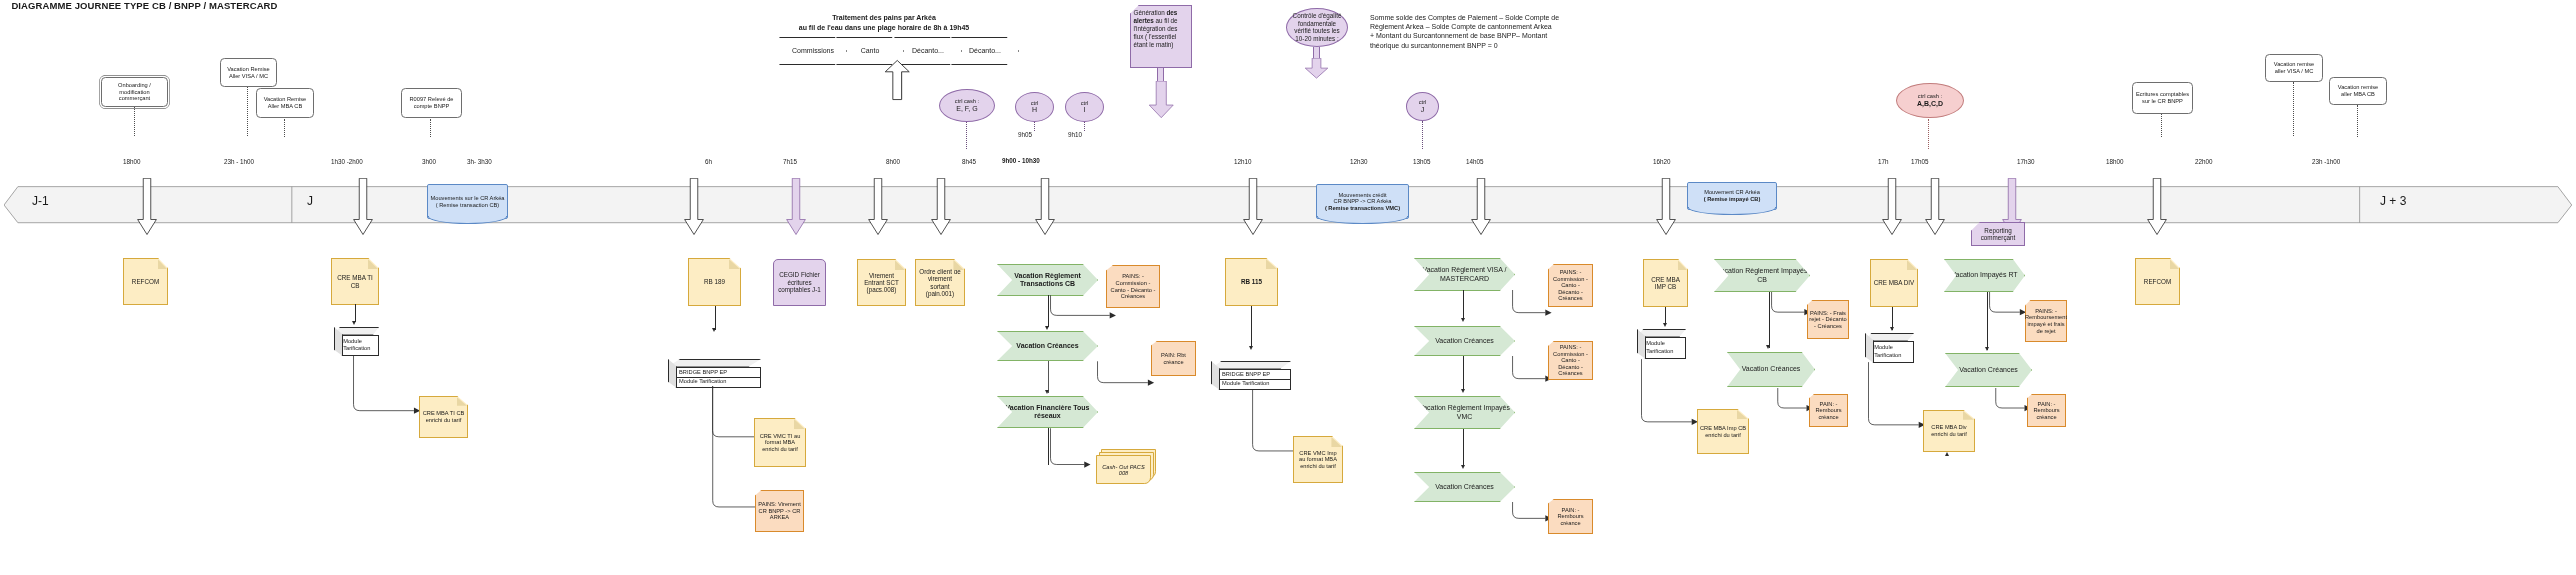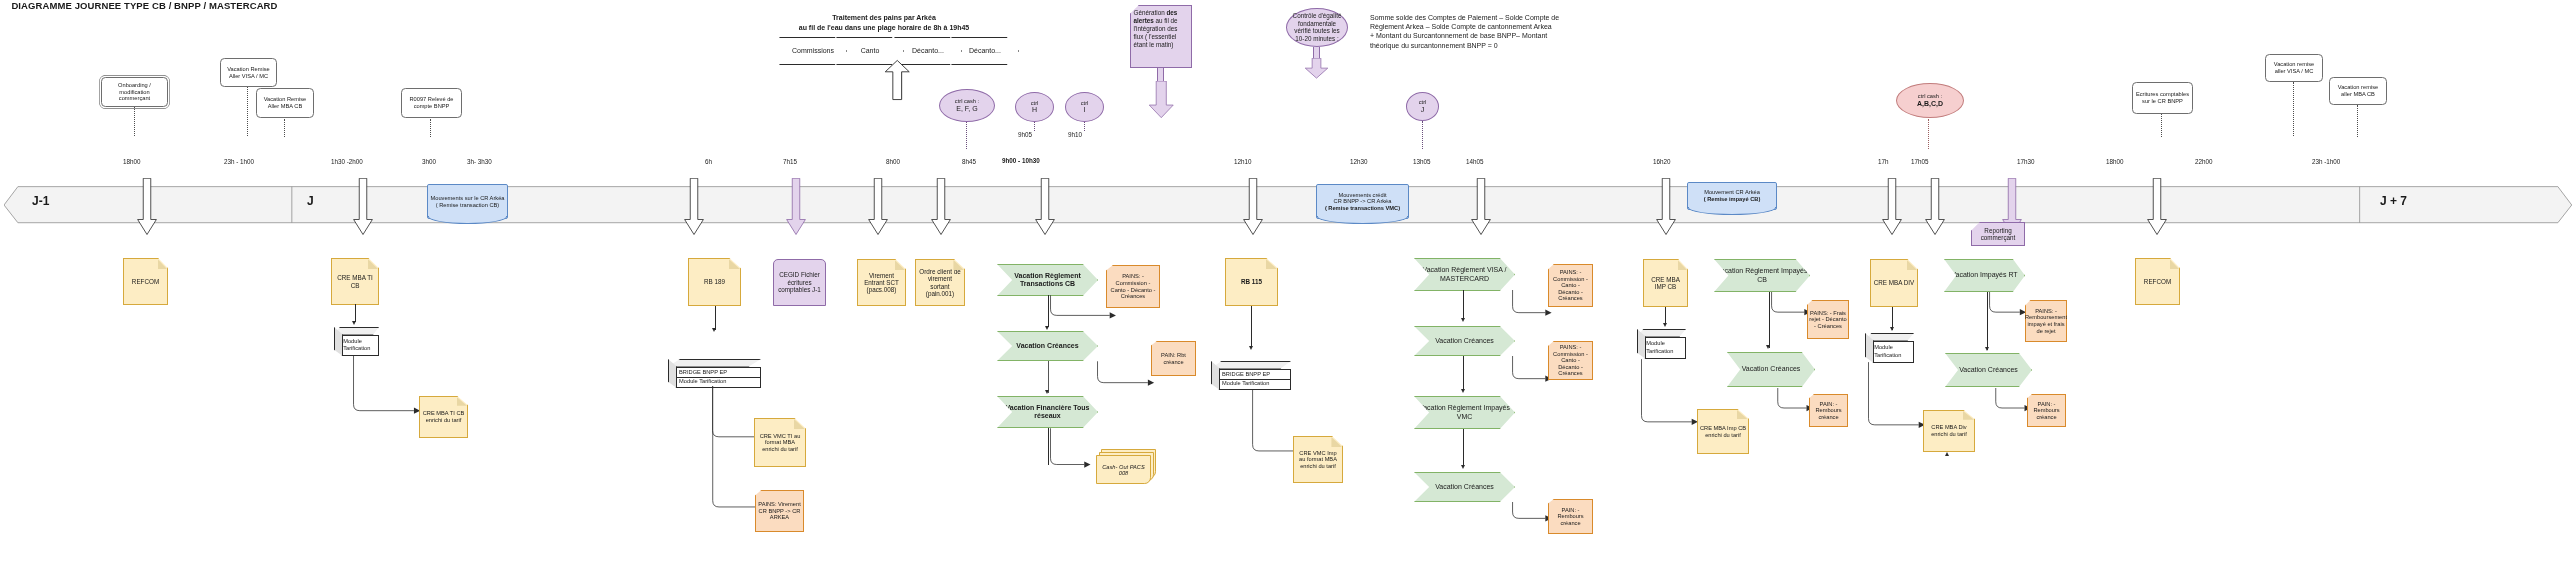--- a/index.html
+++ b/index.html
@@ -8,21 +8,21 @@
   .abs{position:absolute;box-sizing:border-box;}
   
   #title{left:11.4px;top:0px;font-size:9.5px;font-weight:bold;letter-spacing:0.1px;}
   
   .ctr{display:flex;align-items:center;justify-content:center;text-align:center;line-height:1.15;}
   
   .evt{border:0.6px solid #6e6e6e;border-radius:4.4px;background:#fff;font-size:5.7px;color:#1a1a1a;padding:1.3px 1.9px;}
   .evt.dbl{box-shadow:0 0 0 1.3px #fff, 0 0 0 1.9px #6e6e6e;}
   
   .dot{border-left:1.3px dotted #4d4d4d;width:0;}
-  .daylbl{font-size:12px;font-weight:bold;top:193px;}
+  .daylbl{font-size:12px;font-weight:normal;top:193px;}
   .axisLbl{font-size:6.3px;color:#1a1a1a;white-space:nowrap;}
   .axisLbl.b{font-weight:bold;}
   
   .arrowbody{background:#fff;border-left:0.6px solid #2b2b2b;border-right:0.6px solid #2b2b2b;width:8.8px;}
   
   .bluenote{background:#cfe0f7;border:0.6px solid #5b89c6;border-radius:1.9px;font-size:5.7px;color:#1a1a1a;
             padding:2.5px 1.9px;}
   .bluenote:after{content:"";position:absolute;left:0;right:0;bottom:-5.7px;height:6.3px;
             background:#cfe0f7;border:0.6px solid #5b89c6;border-top:none;
             border-radius:0 0 50% 50%/0 0 100% 100%;}
@@ -208,21 +208,21 @@
 <div class="abs axisLbl" style="left:2195px;top:158px;">22h00</div>
 <div class="abs axisLbl" style="left:2312px;top:158px;">23h -1h00</div>
 
 <svg class="abs" style="left:3.8px;top:186px;width:2569px;height:38px;" viewBox="0 0 4070 60" preserveAspectRatio="none">
   <path d="M0 30 L22 1 L4046 1 L4068 30 L4046 58 L22 58 Z" fill="#f3f3f3" stroke="#8a8a8a" stroke-width="1.2"></path>
   <line x1="456" y1="1" x2="456" y2="58" stroke="#8a8a8a" stroke-width="1.2"></line>
   <line x1="3732" y1="1" x2="3732" y2="58" stroke="#8a8a8a" stroke-width="1.2"></line>
 </svg>
 <div class="abs daylbl" style="left:32px;top:194px;">J-1</div>
 <div class="abs daylbl" style="left:307px;top:194px;">J</div>
-<div class="abs daylbl" style="left:2380px;top:194px;">J + 7</div>
+<div class="abs daylbl" style="left:2380px;top:194px;">J + 3</div>
 
 <svg class="abs" style="left:137px;top:178px;width:20px;height:58px;" viewBox="0 0 32 92">
     <path d="M10 0 L22 0 L22 66 L31 66 L16 90 L1 66 L10 66 Z" fill="#fff" stroke="#2b2b2b" stroke-width="1.3"></path>
   </svg>
 <svg class="abs" style="left:353px;top:178px;width:20px;height:58px;" viewBox="0 0 32 92">
     <path d="M10 0 L22 0 L22 66 L31 66 L16 90 L1 66 L10 66 Z" fill="#fff" stroke="#2b2b2b" stroke-width="1.3"></path>
   </svg>
 <svg class="abs" style="left:684px;top:178px;width:20px;height:58px;" viewBox="0 0 32 92">
     <path d="M10 0 L22 0 L22 66 L31 66 L16 90 L1 66 L10 66 Z" fill="#fff" stroke="#2b2b2b" stroke-width="1.3"></path>
   </svg>

